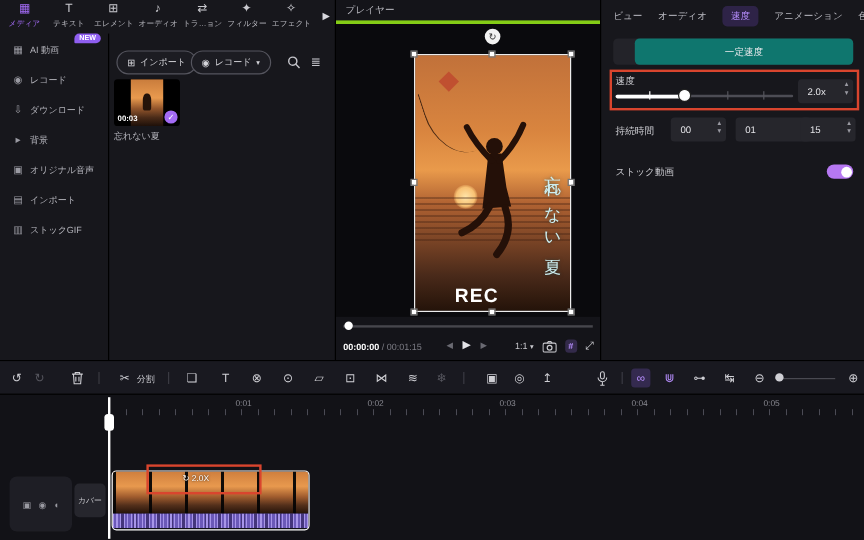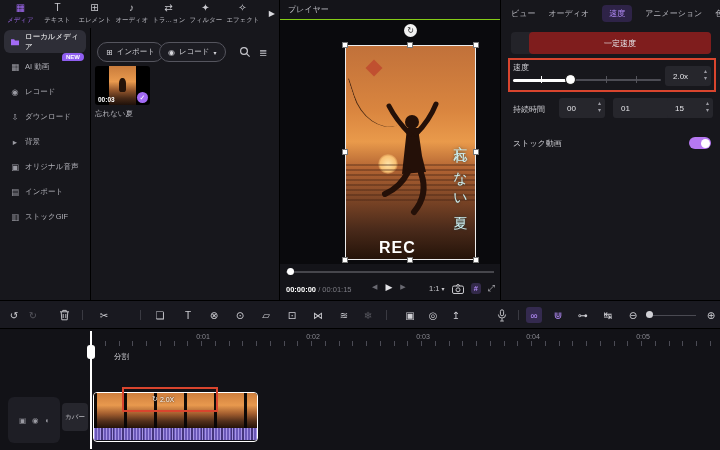--- a/index.html
+++ b/index.html
@@ -38,21 +38,21 @@
   .scene-mini { position:absolute; left:14px; top:0; width:27px; height:39px;
       background:linear-gradient(180deg,#c97c3c 0%,#e99a4e 40%,#95572c 62%,#4a2b18 82%,#1e1009 100%); }
   .scene-mini::after { content:""; position:absolute; left:10px; top:12px; width:7px; height:14px;
       background:#241309; border-radius:40% 40% 20% 20%; }
   #thumb-dur { position:absolute; left:3px; bottom:2px; font-size:6.5px; color:#fff; font-weight:bold; }
   #thumb-check { position:absolute; right:2px; bottom:2px; width:11px; height:11px; border-radius:50%;
       background:#a36bf5; color:#fff; font-size:7px; display:flex; align-items:center; justify-content:center; }
   #thumb-title { position:absolute; left:4px; top:81px; font-size:7.5px; color:#b4b4bb; }
 
   
-  #player-head { height:20px; border-bottom:1px solid #84cc16; display:flex; align-items:center; padding-left:8px;
+  #player-head { height:20px; border-bottom:3px solid #84cc16; display:flex; align-items:center; padding-left:8px;
                  font-size:8px; color:#b8b8bf; }
   #preview { position:absolute; left:0; top:20px; width:220px; height:244px; background:#0a0a0d; overflow:hidden; }
   #video { position:absolute; left:65px; top:25px; width:131px; height:215px; border:1px solid #ececec; cursor:pointer;
       background:linear-gradient(180deg,#c1713a 0%,#d9853f 30%,#e99a4b 45%,#b06232 58%,#7c4526 72%,#4a2a1a 86%,#241309 100%); }
   #sun { position:absolute; left:32px; top:108px; width:20px; height:20px; border-radius:50%;
       background:radial-gradient(circle,#ffe4a8 0%,#f8c173 55%,rgba(248,193,115,0) 75%); }
   #sea { position:absolute; left:0; top:118px; width:100%; height:38px;
       background:repeating-linear-gradient(180deg,rgba(60,30,16,.35) 0 2px,rgba(0,0,0,0) 2px 5px); }
   .v-overlay-text { position:absolute; right:5px; top:88px; writing-mode:vertical-rl; font-size:14px;
       color:#cdeef0; letter-spacing:6px; text-shadow:0 0 3px rgba(0,60,70,.6); }
@@ -79,21 +79,21 @@
   .gridbox { background:#332a4a; color:#b48cfa; border-radius:3px; padding:1px 3px; font-weight:bold; cursor:pointer; }
   .expand { color:#c8c8cd; font-size:9px; cursor:pointer; }
 
   
   #prop-tabs { display:flex; align-items:center; height:26px; padding:12px 10px; gap:13px; font-size:8px; }
   .ptab { color:#b9b9c0; cursor:pointer; white-space:nowrap; }
   .ptab.active { background:#2e2347; color:#b48cfa; padding:3px 7px; border-radius:4px; }
   #seg { position:absolute; left:10px; top:32px; width:200px; height:22px; background:#232329; border-radius:4px;
          display:flex; font-size:8px; }
   .seg-opt { flex:1; display:flex; align-items:center; justify-content:center; color:#8a8a92; cursor:pointer; border-radius:4px; }
-  .seg-opt.active { background:#7f1d1d; color:#e8e8ec;margin-left:18px; }
+  .seg-opt.active { background:#0f766e; color:#e8e8ec;margin-left:18px; }
   #speed-label { position:absolute; left:12px; top:62px; font-size:8px; color:#cfcfd4; }
   #sl-track { position:absolute; left:12px; top:79px; width:148px; height:2px; background:#4c4c54; border-radius:1px; cursor:pointer; }
   #sl-fill { position:absolute; left:12px; top:78.5px; width:58px; height:3px; background:#fff; border-radius:2px; }
   .sl-tick { position:absolute; top:76px; width:1px; height:7px; background:#55555c; }
   .sl-tick.lit { background:#fff; }
   #sl-handle { position:absolute; left:65px; top:75px; width:9px; height:9px; border-radius:50%; background:#fff;
       border:1.5px solid #fff; box-shadow:0 0 0 1px #222; cursor:pointer; }
   .valbox { position:absolute; height:20px; background:#26262c; border-radius:3px; display:flex; align-items:center;
       font-size:8px; color:#e4e4e8; padding-left:8px; cursor:text; }
   .stepper { position:absolute; right:4px; top:2px; display:flex; flex-direction:column; line-height:7px;
@@ -175,28 +175,20 @@
       <span class="tlab">フィルター</span>
     </div>
     <div class="ttab">
       <span class="tico">✧</span>
       <span class="tlab">エフェクト</span>
     </div>
   </div>
   <span id="more-tabs">▶</span>
 
   <div id="sidebar">
-    <div class="sitem active">
-      <span class="sico">
-        <svg class="lic" width="10" height="8" viewBox="0 0 12 10">
-            <path d="M1 1.5h4l1 1.5h5V9H1z" fill="#a36bf5"></path>
-          </svg>
-      </span>
-      <span>ローカルメディア</span>
-    </div>
     <div class="sitem">
       <span class="sico">▦</span>
       <span>AI 動画</span>
       <span class="badge">NEW</span>
     </div>
     <div class="sitem">
       <span class="sico">◉</span>
       <span>レコード</span>
     </div>
     <div class="sitem">
@@ -369,21 +361,21 @@
   <div id="tl-toolbar">
     <span class="ti" style="left:6px;">↺</span>
     <span class="ti dim" style="left:25px;">↻</span>
     <span class="ti" style="left:56px;">
       <svg class="lic" width="11" height="12" viewBox="0 0 11 12">
           <path d="M1 2.8h9 M3.7 2.8V1.4h3.6v1.4 M2.2 2.8l.6 8h5.4l.6-8 M4.2 5v4 M6.8 5v4" fill="none" stroke="#cfcfd4" stroke-width="0.9"></path>
         </svg>
     </span>
     <span class="tdiv" style="left:82px;"></span>
     <span class="ti" style="left:96px;">✂</span>
-    <span class="tlabel" style="left:114px;margin-top:41px;">分割</span>
+    <span class="tlabel" style="left:114px;">分割</span>
     <span class="tdiv" style="left:140px;"></span>
     <span class="ti" style="left:152px;">❏</span>
     <span class="ti" style="left:180px;">T</span>
     <span class="ti" style="left:206px;">⊗</span>
     <span class="ti" style="left:232px;">⊙</span>
     <span class="ti" style="left:258px;">▱</span>
     <span class="ti" style="left:284px;">⊡</span>
     <span class="ti" style="left:310px;">⋈</span>
     <span class="ti" style="left:336px;">≋</span>
     <span class="ti dim" style="left:360px;">❄</span>

